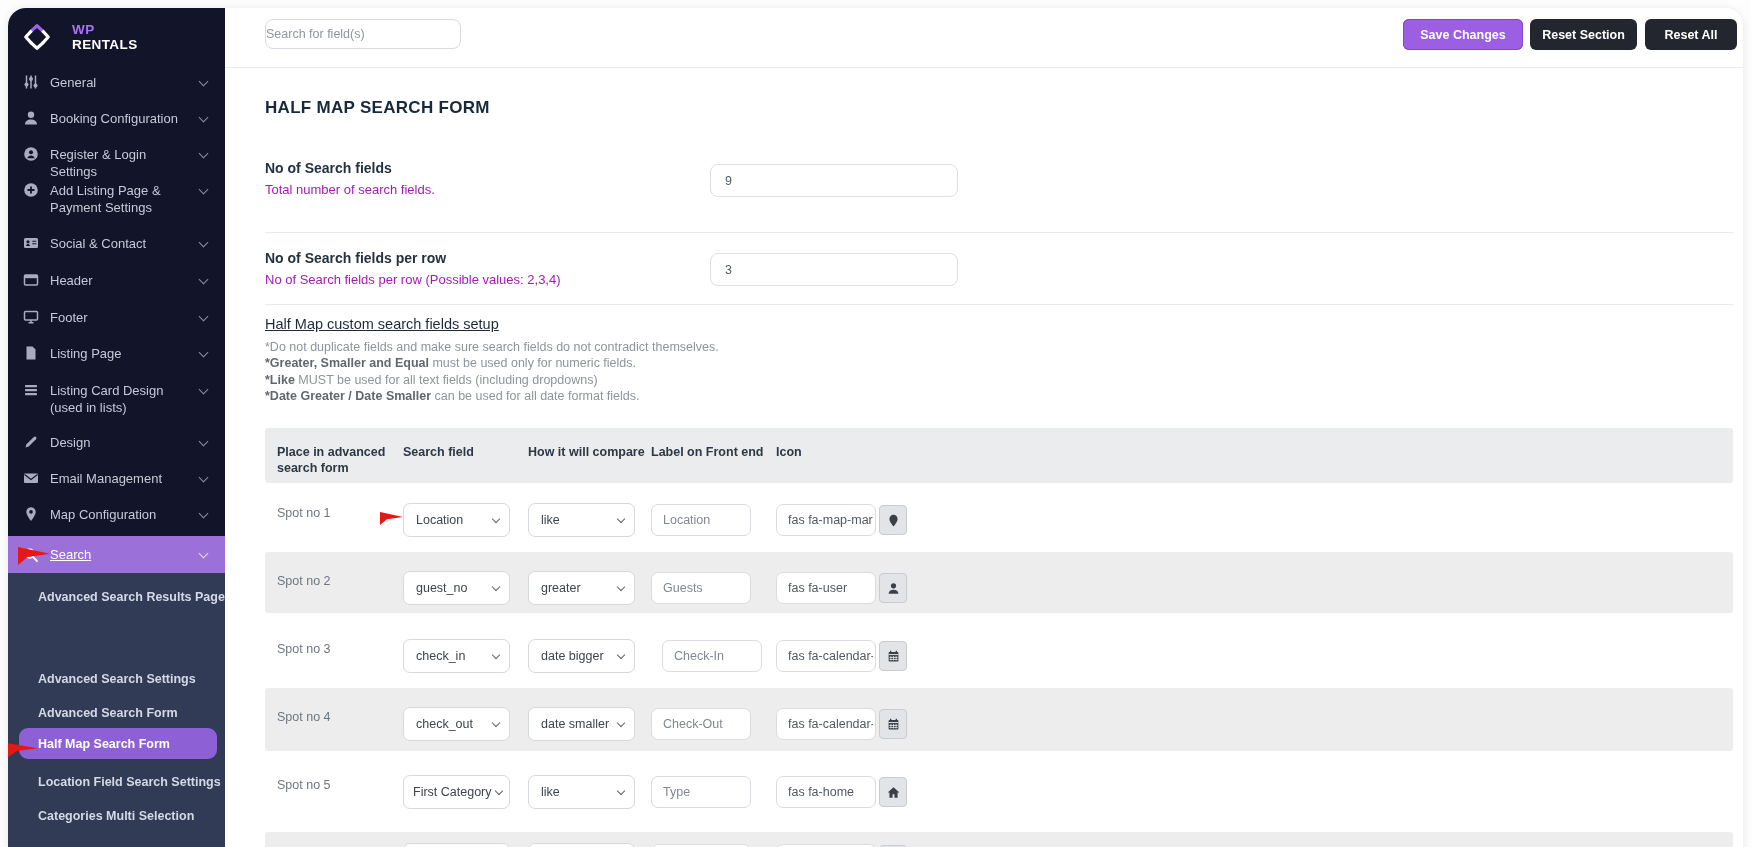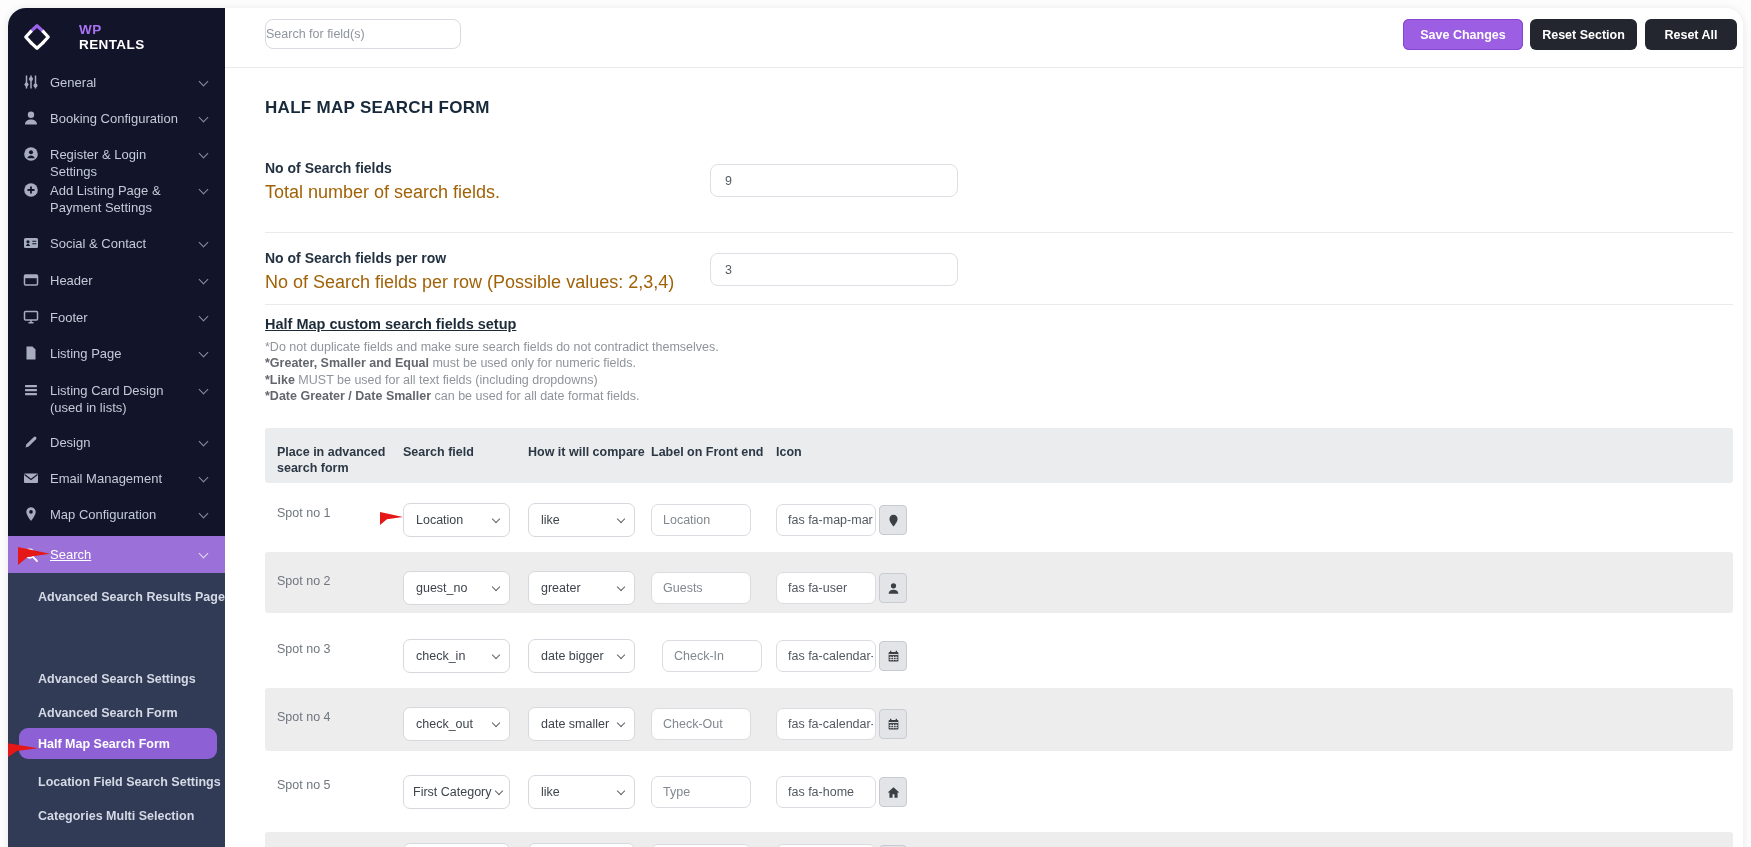--- a/index.html
+++ b/index.html
@@ -5,21 +5,21 @@
   * { margin:0; padding:0; box-sizing:border-box; }
   html,body { background:#fff; }
   body { font-family:"Liberation Sans","DejaVu Sans",sans-serif; }
   .stage { position:relative; width:1751px; height:847px; overflow:hidden; background:#fdfdfe; }
   .panel { position:absolute; left:8px; top:8px; width:1735px; height:880px;
            background:#fff; border-radius:18px; box-shadow:0 1px 8px rgba(20,25,40,.10); overflow:hidden; }
 
   
   .sidebar { position:absolute; left:0; top:0; width:217px; height:100%; background:#12142a; }
   .submenu-bg { position:absolute; left:0; top:565px; width:217px; height:315px; background:#323b56; }
-  .brand { position:absolute; left:14px; top:14px; display:flex; align-items:flex-start; gap:27px; }
+  .brand { position:absolute; left:14px; top:14px; display:flex; align-items:flex-start; gap:20px; }
   .brand-text { line-height:15px; font-weight:bold; font-size:13.5px; letter-spacing:.4px; }
   .brand-wp { color:#a873f2; }
   .brand-rentals { color:#fff; }
   .sb-item { position:absolute; left:0; width:217px; display:flex; align-items:flex-start; gap:11px;
              padding-left:15px; color:#c4cad7; font-size:13px; cursor:pointer; }
   .sb-item .lbl { width:140px; line-height:17px; padding-top:1px; }
   .sb-ico { width:16px; height:16px; flex:0 0 16px; color:#a7adbe; margin-top:1px; }
   .chev { position:absolute; right:18px; top:5px; width:7px; height:7px;
           border-right:1.6px solid #8a90a2; border-bottom:1.6px solid #8a90a2; transform:rotate(45deg); }
   .search-band { position:absolute; left:0; top:528px; width:217px; height:37px; background:#9b70d9;
@@ -42,24 +42,24 @@
                   font-family:inherit; background:#fff; }
   .search-field::placeholder { color:#8f959e; }
   .btn { position:absolute; top:11px; height:31px; border:none; border-radius:6px; color:#fff;
          font-weight:bold; font-size:12.5px; cursor:pointer; font-family:inherit; }
   .btn-save { left:1178px; width:120px; background:#9c5ee2; box-shadow:inset 0 0 0 1px #8547cf; }
   .btn-dark1 { left:1305px; width:107px; background:#23262e; }
   .btn-dark2 { left:1420px; width:92px; background:#23262e; }
   .hr { position:absolute; height:1px; background:#e8eaec; }
   .page-title { position:absolute; left:40px; top:90px; font-size:17px; font-weight:800; color:#17293b; letter-spacing:.3px; }
   .f-label { position:absolute; left:40px; font-size:14px; font-weight:bold; color:#233140; }
-  .f-desc { position:absolute; left:40px; font-size:18px; color:#a16207; }
+  .f-desc { position:absolute; left:40px; font-size:13px; color:#a21caf; }
   .f-input { position:absolute; left:485px; width:248px; height:33px; border:1px solid #dcdfe3; border-radius:8px;
              font-size:12.5px; color:#555b62; padding:0 14px; outline:none; font-family:inherit; background:#fff; }
-  .setup-h { position:absolute; left:40px; top:308px; font-size:14.5px; font-weight:bold; color:#1d2b38; text-decoration:underline; }
+  .setup-h { position:absolute; left:40px; top:308px; font-size:14.5px; font-weight:normal; color:#1d2b38; text-decoration:underline; }
   .note { position:absolute; left:40px; font-size:12.5px; color:#8f949a; }
   .note .nb { font-weight:bold; color:#63676d; }
 
   .band { position:absolute; left:40px; width:1468px; background:#ededee; border-radius:3px; }
   .th { position:absolute; font-size:12.5px; font-weight:bold; color:#2c3845; line-height:16px; }
   .spot { position:absolute; left:52px; font-size:12.5px; color:#70767e; }
   .sel { position:absolute; width:107px; height:34px; background:#fff; border:1px solid #d5d8dd; border-radius:7px;
          display:flex; align-items:center; justify-content:space-between; padding:0 10px 0 12px;
          font-size:12.5px; color:#3e444c; cursor:pointer; }
   .sel .schev { width:6px; height:6px; border-right:1.5px solid #5f646b; border-bottom:1.5px solid #5f646b;

